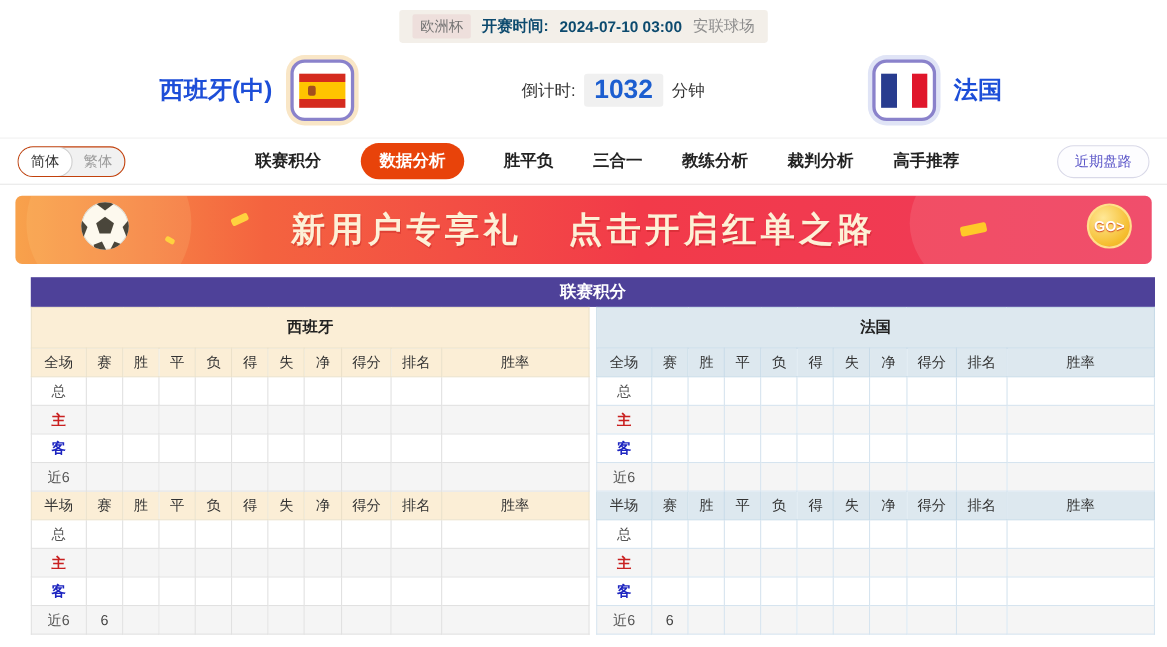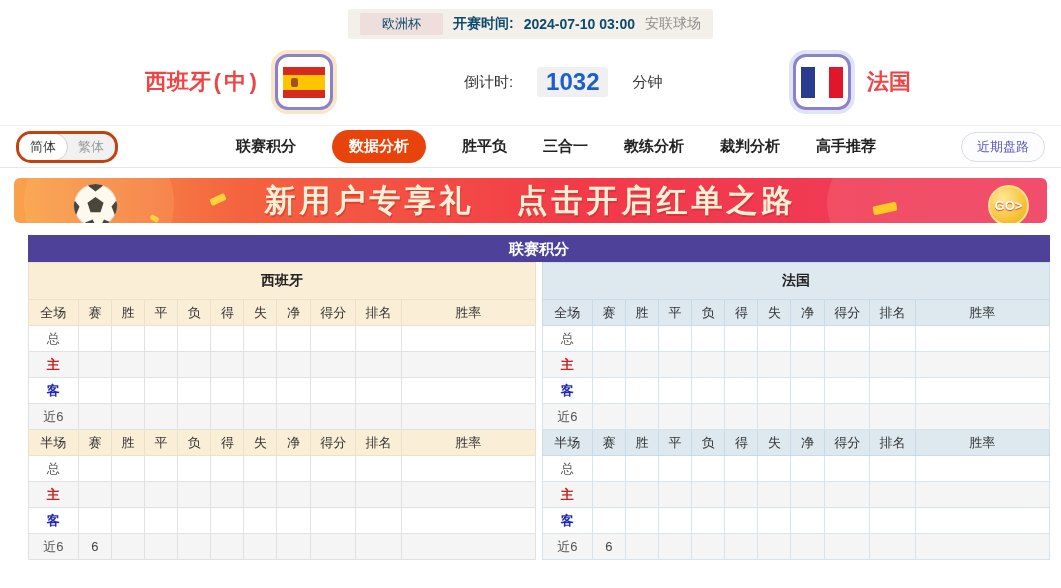--- a/index.html
+++ b/index.html
@@ -8,74 +8,74 @@
     font-family:"Liberation Sans", sans-serif;
     background:#fff; color:#333; overflow:hidden; position:relative;
   }
 
   
   .top-bar { display:flex; justify-content:center; padding-top:9px; }
   .match-info {
     background:#f3efe9; border-radius:3px; padding:4px 12px;
     display:flex; align-items:center; gap:10px; font-size:14px;
   }
-  .league-badge { background:#eedfdc; color:#0c4a6e; padding:2px 22px; font-size:13px; border-radius:2px; }
+  .league-badge { background:#eedfdc; color:#737373; padding:2px 7px; font-size:13px; border-radius:2px; }
   .kickoff-label,.kickoff-time { font-weight:bold; color:#0c4a6e; }
   .venue { color:#8d8d8d; }
 
   
   .team-row {
     height:86px; display:flex; align-items:center; justify-content:space-between;
     padding:0 150px 0 145px;
   }
   .team-group { display:flex; align-items:center; gap:16px; }
-  .team-name { font-size:22px; font-weight:bold; color:#ef4444;font-family:Liberation Mono, monospace; }
+  .team-name { font-size:22px; font-weight:bold; color:#1d4ed8; }
   .flag-box {
     width:58px; height:56px; background:#fff; border:3px solid #8a82cb;
     border-radius:13px; display:flex; align-items:center; justify-content:center;
   }
   .flag-box.home { box-shadow:0 0 0 4px #f9e6c6; }
   .flag-box.away { box-shadow:0 0 0 4px #e0e4f6; }
   .flag { width:42px; height:31px; position:relative; }
   .flag.spain { background:linear-gradient(180deg,#d52b1e 0 25%,#ffc400 25% 75%,#d52b1e 75% 100%); }
   .flag.spain::before {
     content:""; position:absolute; left:8px; top:11px; width:7px; height:9px;
     background:#a34f1e; border-radius:2px;
   }
   .flag.france { background:linear-gradient(90deg,#283c8f 0 33.4%,#fff 33.4% 66.7%,#e0162b 66.7% 100%); }
-  .countdown { display:flex; align-items:center; gap:24px; font-size:15px; color:#333; }
+  .countdown { display:flex; align-items:center; gap:8px; font-size:15px; color:#333; }
   .countdown-value {
     font-size:24px; font-weight:bold; color:#1c5ed0;
     background:#f0f0f0; border-radius:3px; padding:1px 9px;
   }
 
   
   .nav {
     display:flex; align-items:center; height:43px;
     border-top:1px solid #f1f1f1; border-bottom:1px solid #e8e8e8; padding:0 16px;
   }
   .lang-toggle {
-    display:flex; align-items:center; background:#f1f1f1; border:3px solid #c2410c;
+    display:flex; align-items:center; background:#f1f1f1; border:1px solid #c2410c;
     border-radius:15px; font-size:13px; overflow:hidden;
   }
   .lang-opt { padding:4px 11px; color:#9a9a9a; cursor:pointer; }
   .lang-opt.active {
     background:#fff; color:#333; border:1px solid #cfcfcf; border-radius:15px; margin:-1px;
   }
   .nav-tabs { display:flex; align-items:center; gap:36px; margin-left:118px; }
   .tab { font-size:15px; font-weight:bold; color:#222; cursor:pointer; white-space:nowrap; }
   .tab.active { background:#e8430a; color:#fff; padding:7px 17px; border-radius:18px; }
   .recent-btn {
     margin-left:auto; font-size:13px; color:#5a55c8; background:#fdfdff;
     border:1px solid #d9d9e8; border-radius:15px; padding:5px 15px; cursor:pointer;
   }
 
   
   .banner {
-    margin:10px 14px 12px 14px; height:45px; border-radius:6px; position:relative;
+    margin:10px 14px 12px 14px; height:62px; border-radius:6px; position:relative;
     background:linear-gradient(90deg,#f8a24c 0%,#f4633f 22%,#f23a49 55%,#ef3a5c 100%);
     display:flex; align-items:center; justify-content:center; overflow:hidden;
   }
   .banner::before {
     content:""; position:absolute; right:-40px; top:-60px; width:260px; height:170px;
     border-radius:50%; background:rgba(255,255,255,0.10);
   }
   .banner::after {
     content:""; position:absolute; left:10px; top:-50px; width:150px; height:150px;
     border-radius:50%; background:rgba(255,230,150,0.14);

